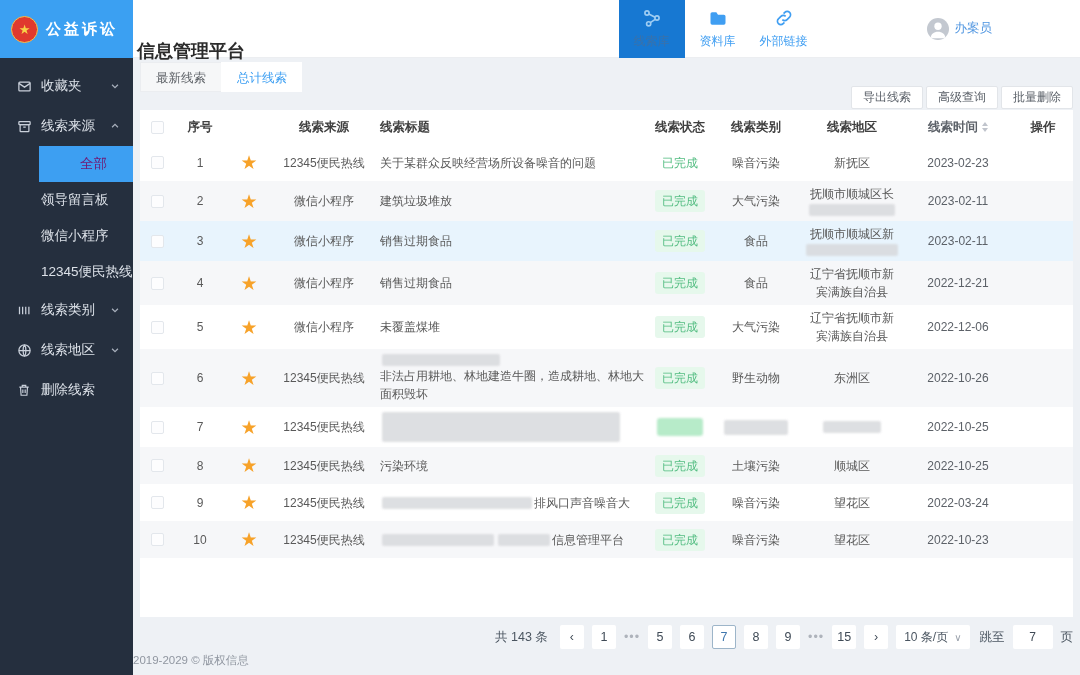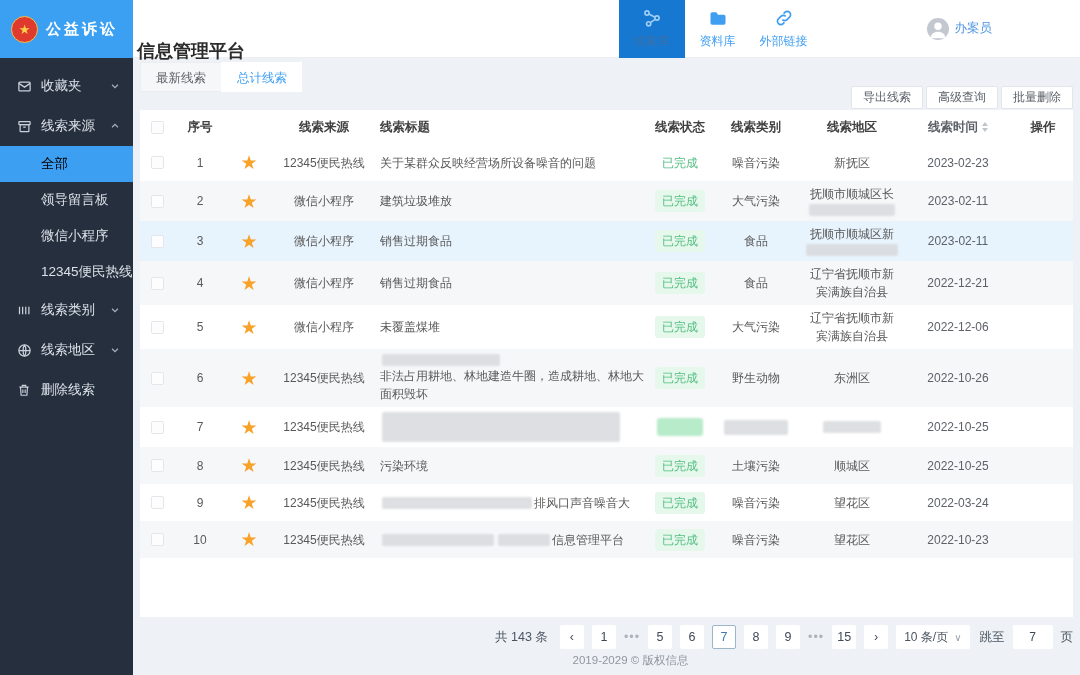--- a/index.html
+++ b/index.html
@@ -10,21 +10,21 @@
   .brand { height:58px; background:#3ba0f2; display:flex; align-items:center; padding-left:11px; gap:8px; }
   .emblem { width:27px; height:27px; border-radius:50%; background:#e0392e; border:1px solid #f3c14c; display:flex; align-items:center; justify-content:center; flex:none; }
   .emblem-star { color:#f8d348; font-size:13px; line-height:1; }
   .brand-text { color:#fff; font-weight:700; font-size:15px; letter-spacing:3px; white-space:nowrap; }
   .menu { padding-top:8px; font-size:13.5px; color:#dde2e9; }
   .m-item { height:40px; display:flex; align-items:center; padding:0 13px 0 17px; cursor:pointer; }
   .m-item .ic { width:15px; height:15px; margin-right:9px; color:#c9d0da; display:inline-flex; flex:none; }
   .m-item .lbl { flex:1; white-space:nowrap; }
   .m-item .chev { color:#a8b0bc; display:inline-flex; }
   .m-sub-item { height:36px; display:flex; align-items:center; padding-left:41px; color:#dce1e8; cursor:pointer; white-space:nowrap; }
-  .m-sub-item.active { background:#3d9ff2; color:#000000; }
+  .m-sub-item.active { background:#3d9ff2; color:#701a75;margin-left:39px; }
 
   
   .header { position:absolute; left:133px; top:0; width:947px; height:58px; background:#fff; display:flex; align-items:center; z-index:2; border-bottom:1px solid #eceef1; }
   .page-title { font-size:18px; font-weight:700; color:#2b2b2b; padding-left:4px;margin-top:45px; }
   .hspacer { flex:1; }
   .topnav { display:flex; height:58px; }
   .nav-tile { width:66px; height:58px; display:flex; flex-direction:column; align-items:center; justify-content:center; gap:5px; cursor:pointer; color:#3f9ef2; }
   .nav-tile .nic { display:inline-flex; }
   .nav-tile .nlbl { font-size:12px; }
   .nav-tile.active { background:#1778d2; color:#9fcdf3; }
@@ -66,21 +66,21 @@
   .pagination { position:absolute; right:7px; bottom:26px; display:flex; align-items:center; font-size:12.5px; color:#4a5560; }
   .pg-total { margin-right:12px; white-space:nowrap; }
   .pg-box { min-width:24px; height:24px; background:#fff; border:1px solid transparent; border-radius:2px; display:inline-flex; align-items:center; justify-content:center; padding:0 4px; margin-right:8px; color:#3f4a56; cursor:pointer; }
   .pg-box.active { border-color:#9db5c9; color:#3e76ad; }
   .pg-ellipsis { color:#aeb3bb; margin-right:8px; letter-spacing:1px; }
   .pg-size { height:24px; background:#fff; border-radius:2px; display:inline-flex; align-items:center; padding:0 8px; gap:6px; color:#4a5560; font-size:12px; margin-right:10px; cursor:pointer; white-space:nowrap; }
   .pg-size .caret { color:#9aa1ab; font-size:10px; }
   .pg-jump-label { margin-right:8px; white-space:nowrap; }
   .pg-jump { width:40px; height:24px; border:none; background:#fff; border-radius:2px; text-align:center; font-size:12px; color:#3f4a56; margin-right:8px; font-family:inherit; }
   .pg-suffix { white-space:nowrap; }
-  .footer { position:absolute; left:0; right:0; bottom:7px; text-align:center; font-size:11.5px; color:#9096a0;padding-left:48px; }
+  .footer { position:absolute; left:0; right:0; bottom:7px; text-align:left; font-size:11.5px; color:#9096a0; }
 </style>
 </head>
 <body>
 
 <div class="sidebar">
   <div class="brand">
     <span class="emblem">
         <span class="emblem-star">★</span>
       </span>
     <span class="brand-text">公益诉讼</span>

